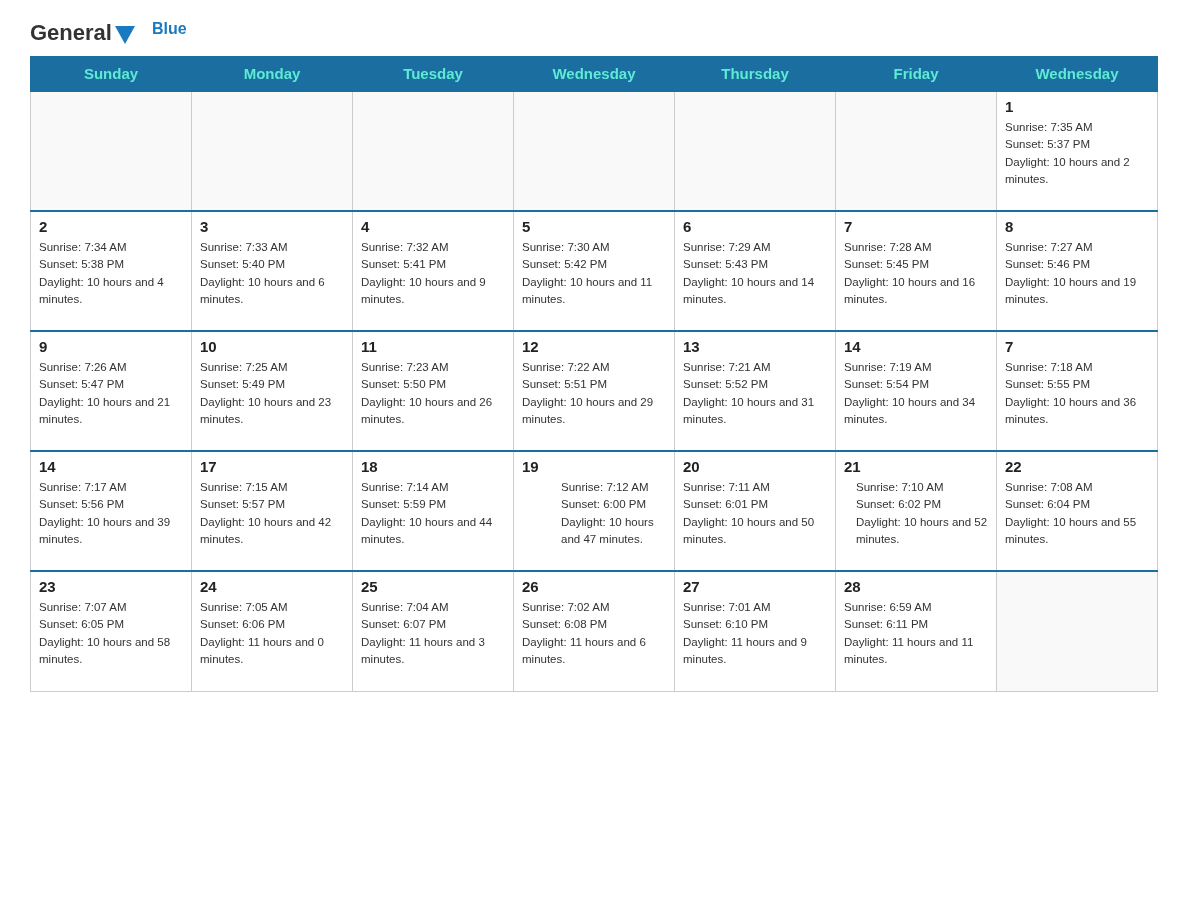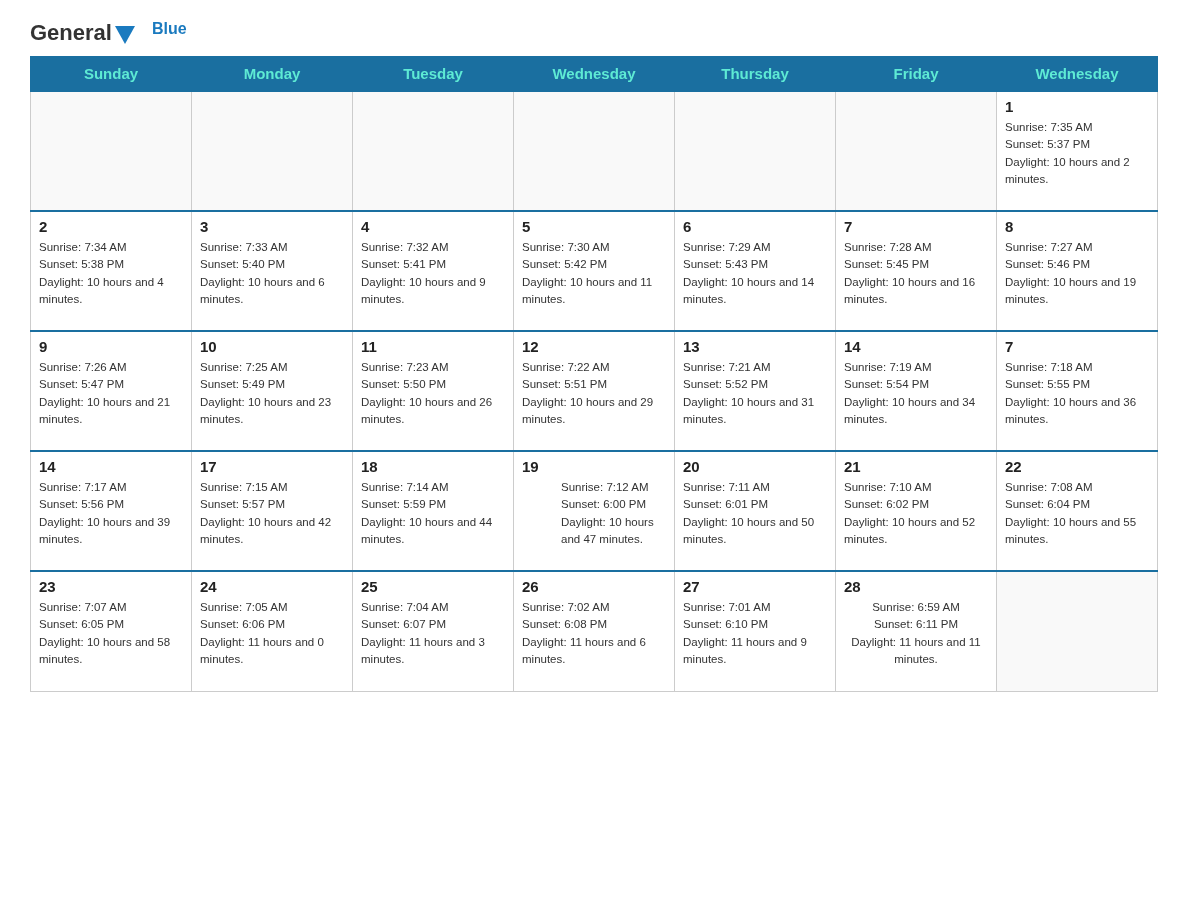--- a/index.html
+++ b/index.html
@@ -256,21 +256,21 @@
 Daylight: 10 hours and 47 minutes.</div>
         </td>
         <td>
           <div class="day-number">20</div>
           <div class="day-info" style="white-space: pre-line;">Sunrise: 7:11 AM
 Sunset: 6:01 PM
 Daylight: 10 hours and 50 minutes.</div>
         </td>
         <td>
           <div class="day-number">21</div>
-          <div class="day-info" style="white-space: pre-line;">Sunrise: 7:10 AM
+          <div class="day-info" style="white-space: pre-line; margin-left: 12px;">Sunrise: 7:10 AM
 Sunset: 6:02 PM
 Daylight: 10 hours and 52 minutes.</div>
         </td>
         <td>
           <div class="day-number">22</div>
           <div class="day-info" style="white-space: pre-line;">Sunrise: 7:08 AM
 Sunset: 6:04 PM
 Daylight: 10 hours and 55 minutes.</div>
         </td>
       </tr>
@@ -300,20 +300,20 @@
 Daylight: 11 hours and 6 minutes.</div>
         </td>
         <td>
           <div class="day-number">27</div>
           <div class="day-info" style="white-space: pre-line;">Sunrise: 7:01 AM
 Sunset: 6:10 PM
 Daylight: 11 hours and 9 minutes.</div>
         </td>
         <td>
           <div class="day-number">28</div>
-          <div class="day-info" style="white-space: pre-line; text-align: center;">Sunrise: 6:59 AM
+          <div class="day-info" style="white-space: pre-line;">Sunrise: 6:59 AM
 Sunset: 6:11 PM
 Daylight: 11 hours and 11 minutes.</div>
         </td>
         <td class="empty"></td>
       </tr>
     </tbody>
 </table>
 
 </body></html>

